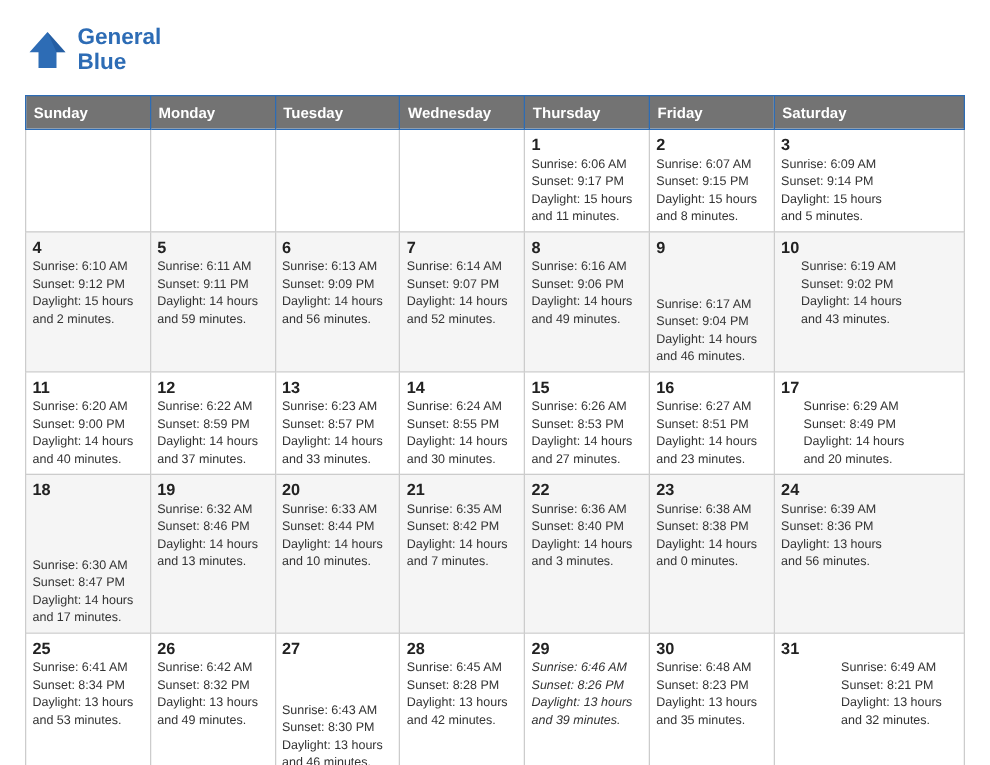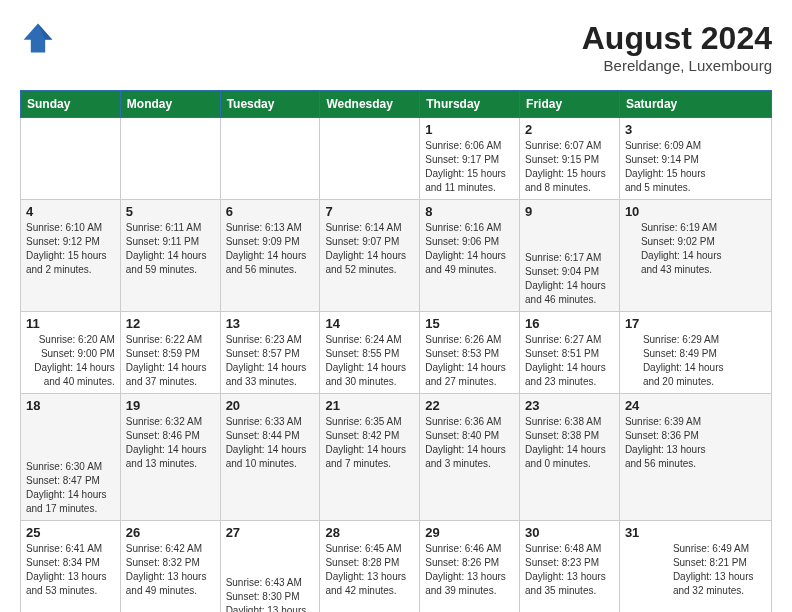--- a/index.html
+++ b/index.html
@@ -42,21 +42,21 @@
     .location {
       font-size: 15px;
       color: #444;
     }
     table {
       width: 100%;
       border-collapse: collapse;
       font-size: 11px;
     }
     thead tr th {
-      background-color: #15803d;
+      background-color: #737373;
       color: #fff;
       text-align: left;
       padding: 6px 6px;
       font-size: 12px;
       font-weight: bold;
       border: 1px solid #2d6cb5;
     }
     tbody tr td {
       border: 1px solid #ccc;
       vertical-align: top;
@@ -85,24 +85,24 @@
   </style>
 </head>
 <body>
 
 <div class="header">
   <div class="logo">
     <svg class="logo-icon" viewBox="0 0 40 40" xmlns="http://www.w3.org/2000/svg">
       <polygon points="20,4 36,22 28,22 28,36 12,36 12,22 4,22" fill="#2d6cb5"></polygon>
       <polygon points="20,4 36,22 28,22" fill="#1a4a8a" opacity="0.4"></polygon>
     </svg>
-  </div>
-  <div class="title-block">
-    <div class="month-year">August 2024</div>
-    <div class="location">Bereldange, Luxembourg</div>
+    <div class="logo-text">
+      <div>General</div>
+      <div>Blue</div>
+    </div>
   </div>
 </div>
 
 <table>
   <thead>
     <tr>
     <th>Sunday</th>
         <th>Monday</th>
         <th>Tuesday</th>
         <th>Wednesday</th>
@@ -186,21 +186,21 @@
           <div class="day-number">10</div>
           <div class="day-info" style="white-space: pre-line; margin-left: 16px;">Sunrise: 6:19 AM
 Sunset: 9:02 PM
 Daylight: 14 hours
 and 43 minutes.</div>
         </td>
       </tr>
       <tr>
         <td>
           <div class="day-number">11</div>
-          <div class="day-info" style="white-space: pre-line; text-align: right;">Sunrise: 6:20 AM
+          <div class="day-info" style="white-space: pre-line;">Sunrise: 6:20 AM
 Sunset: 9:00 PM
 Daylight: 14 hours
 and 40 minutes.</div>
         </td>
         <td>
           <div class="day-number">12</div>
           <div class="day-info" style="white-space: pre-line;">Sunrise: 6:22 AM
 Sunset: 8:59 PM
 Daylight: 14 hours
 and 37 minutes.</div>
@@ -316,21 +316,21 @@
         </td>
         <td>
           <div class="day-number">28</div>
           <div class="day-info" style="white-space: pre-line;">Sunrise: 6:45 AM
 Sunset: 8:28 PM
 Daylight: 13 hours
 and 42 minutes.</div>
         </td>
         <td>
           <div class="day-number">29</div>
-          <div class="day-info" style="white-space: pre-line;">Sunrise: 6:46 AM
+          <div class="day-info" style="white-space: pre-line; font-style: italic;">Sunrise: 6:46 AM
 Sunset: 8:26 PM
 Daylight: 13 hours
 and 39 minutes.</div>
         </td>
         <td>
           <div class="day-number">30</div>
           <div class="day-info" style="white-space: pre-line;">Sunrise: 6:48 AM
 Sunset: 8:23 PM
 Daylight: 13 hours
 and 35 minutes.</div>

